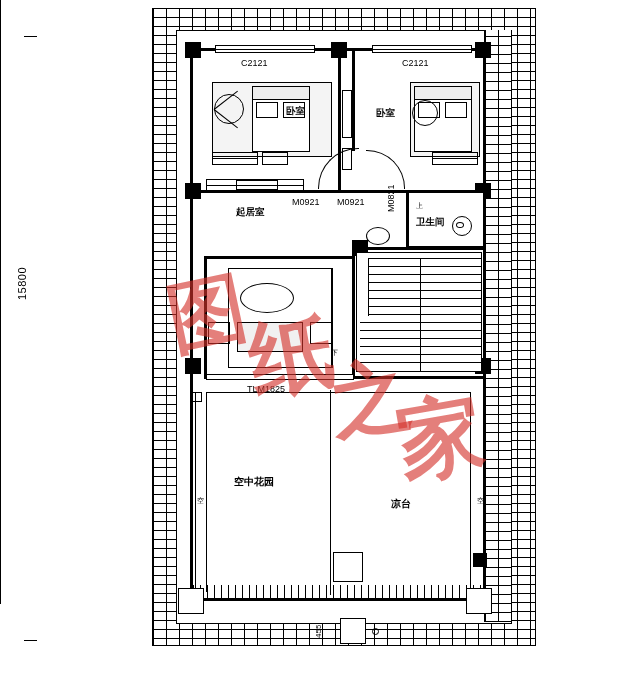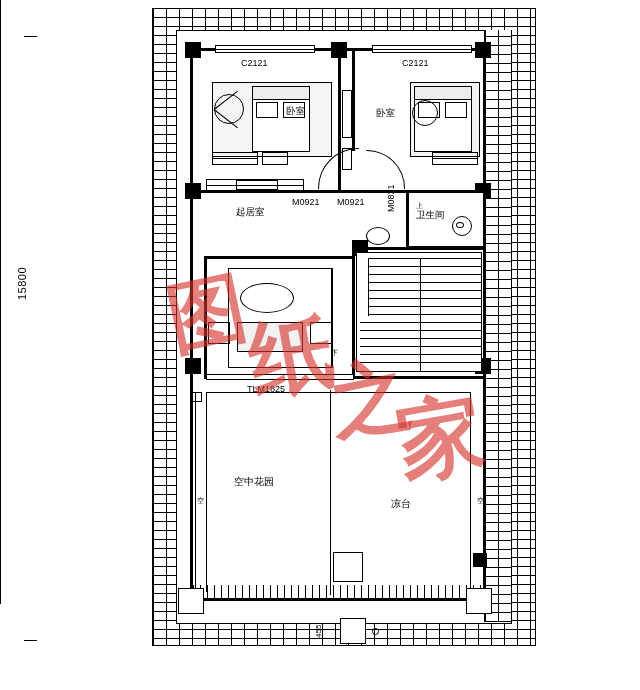--- a/index.html
+++ b/index.html
@@ -40,21 +40,21 @@
   }
 
   
   .wall{position:absolute;background:#000;}
   .thin{position:absolute;background:#000;}
   .rect{position:absolute;border:1px solid #000;box-sizing:border-box;}
   .col{position:absolute;background:#000;}      
   .colbox{position:absolute;border:1.5px solid #000;background:#fff;box-sizing:border-box;}
 
   .lbl{position:absolute;font-size:9px;line-height:10px;white-space:nowrap;}
-  .lbl-cn{position:absolute;font-size:9.5px;line-height:11px;white-space:nowrap;}
+  .lbl-cn{position:absolute;font-size:9.5px;line-height:11px;white-space:nowrap;font-weight:bold;}
   .lbl-v{position:absolute;font-size:9px;white-space:nowrap;
          transform:rotate(-90deg);transform-origin:left top;}
   .lbl-sm{position:absolute;font-size:7px;white-space:nowrap;}
 
   
   .fill-l{background:#f4f4f4;}
   .round{border-radius:50%;}
 
   
   .tread{position:absolute;background:#000;height:1px;}
@@ -180,21 +180,21 @@
   <div class="lbl-cn" style="left:236px;top:206px;">起居室</div>
 
   <div class="lbl" style="left:292px;top:197px;">M0921</div>
   <div class="lbl" style="left:337px;top:197px;">M0921</div>
   <div class="lbl-v" style="left:386px;top:212px;">M0821</div>
 
   <div class="rect" style="left:408px;top:192px;width:76px;height:55px;background:#fff;"></div>
   <div class="rect round" style="left:366px;top:227px;width:24px;height:18px;"></div>
   <div class="rect round" style="left:452px;top:216px;width:20px;height:20px;"></div>
   <div class="rect" style="left:456px;top:222px;width:8px;height:6px;border-radius:50%;"></div>
-  <div class="lbl-cn" style="left:416px;top:209px;">卫生间</div>
+  <div class="lbl-cn" style="left:416px;top:216px;">卫生间</div>
   <div class="lbl-sm" style="left:416px;top:201px;">上</div>
 
   <div class="rect" style="left:356px;top:252px;width:126px;height:120px;background:#fff;"></div>
 
   <div class="tread" style="left:368px;top:258px;width:114px;"></div>
   <div class="tread" style="left:368px;top:266px;width:114px;"></div>
   <div class="tread" style="left:368px;top:274px;width:114px;"></div>
   <div class="tread" style="left:368px;top:282px;width:114px;"></div>
   <div class="tread" style="left:368px;top:290px;width:114px;"></div>
   <div class="tread" style="left:368px;top:298px;width:114px;"></div>

